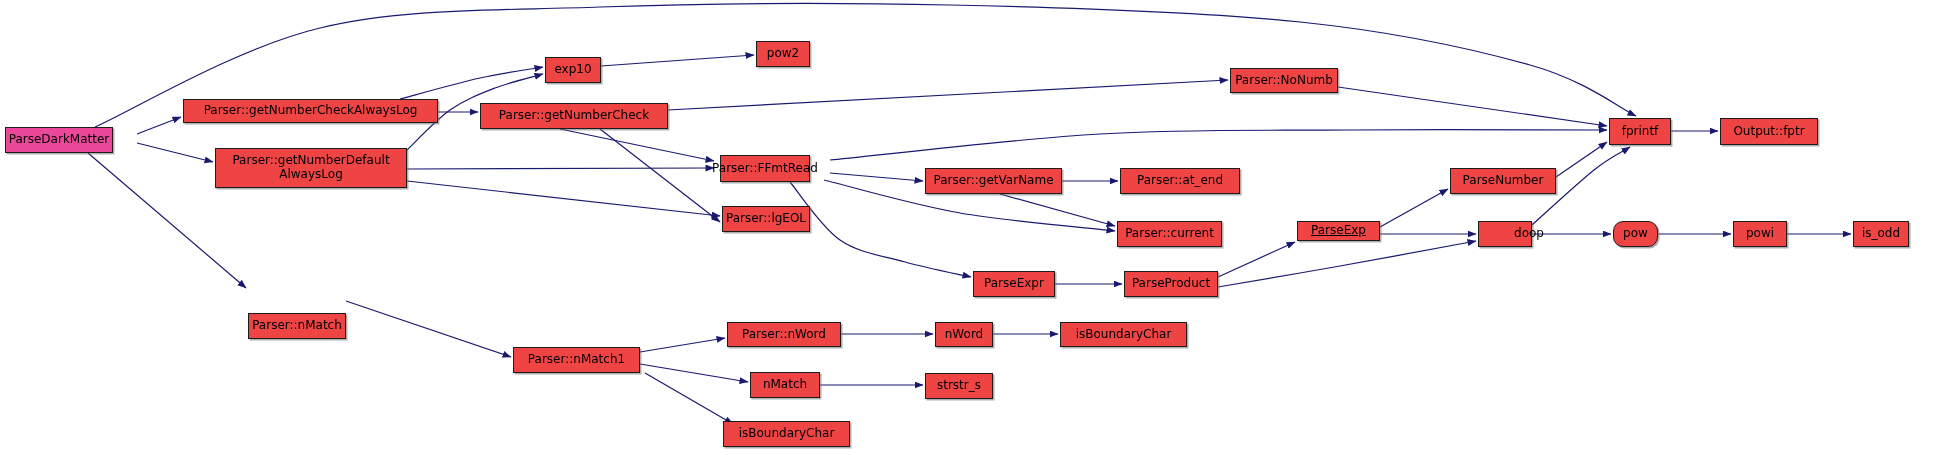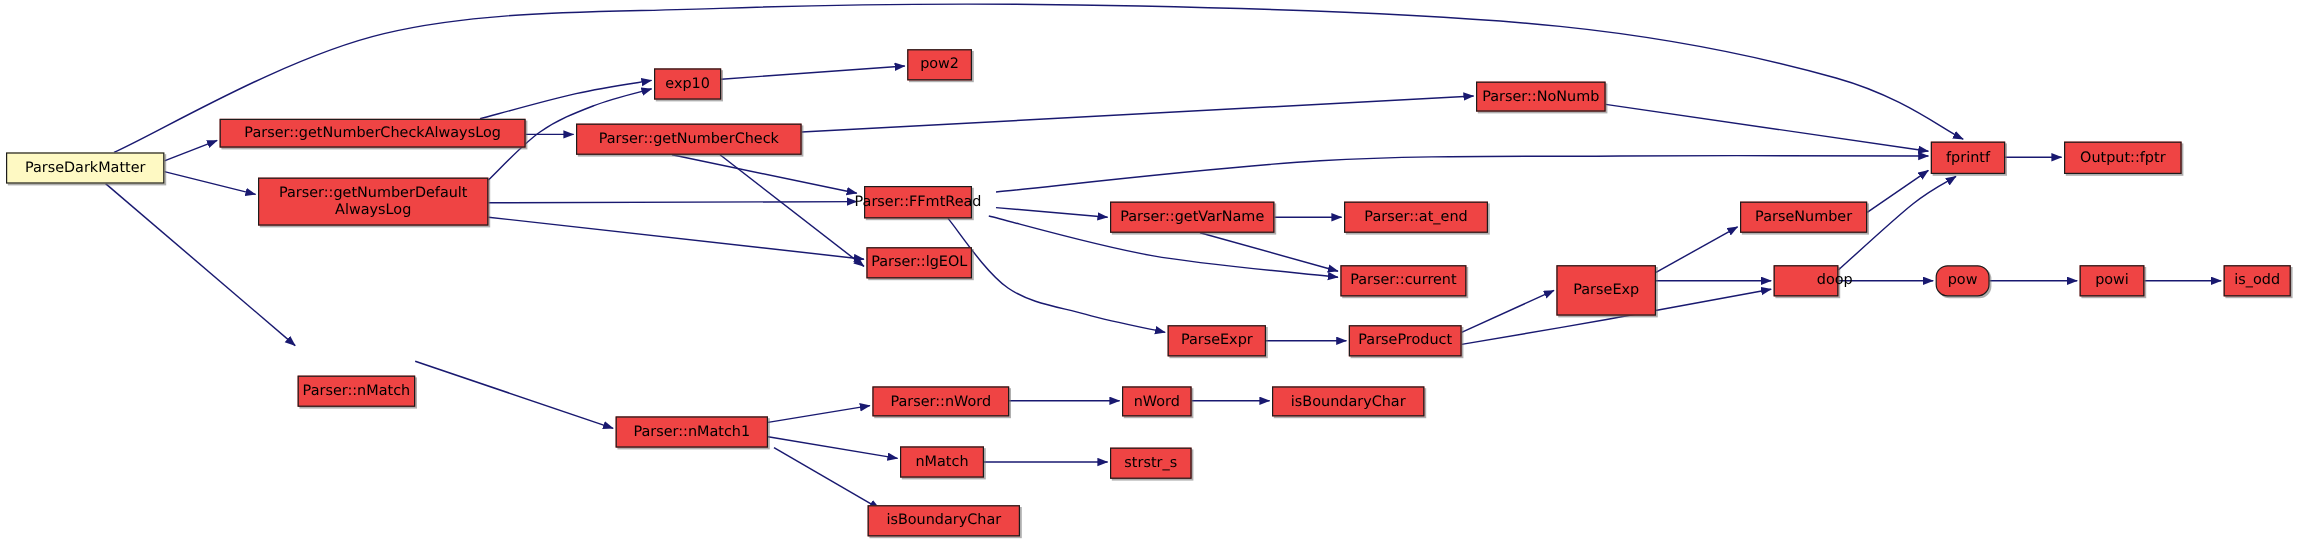--- a/index.html
+++ b/index.html
@@ -70,21 +70,21 @@
         <path class="edge" d="M346,301 L511,357" stroke="#191970" marker-end="url(#arrow)"></path>
         <path class="edge" d="M640,352 L725,338" stroke="#191970" marker-end="url(#arrow)"></path>
         <path class="edge" d="M640,364 L748,382" stroke="#191970" marker-end="url(#arrow)"></path>
         <path class="edge" d="M645,373 L733,424" stroke="#191970" marker-end="url(#arrow)"></path>
         <path class="edge" d="M841,334 L933,334" stroke="#191970" marker-end="url(#arrow)"></path>
         <path class="edge" d="M993,334 L1058,334" stroke="#191970" marker-end="url(#arrow)"></path>
         <path class="edge" d="M820,385 L923,385" stroke="#191970" marker-end="url(#arrow)"></path>
       </g>
   </svg>
   <div id="nodes">
-      <div class="node root" style="left: 5px; top: 127px; width: 132px; height: 26px; background: #fef9c3;">ParseDarkMatter</div>
+      <div class="node root" style="left: 5px; top: 127px; width: 108px; height: 26px; background: #ec4899;">ParseDarkMatter</div>
       <div class="node" style="left: 183px; top: 99px; width: 255px; height: 24px;">Parser::getNumberCheckAlwaysLog</div>
       <div class="node" style="left: 215px; top: 148px; width: 192px; height: 40px;">Parser::getNumberDefault
 AlwaysLog</div>
       <div class="node" style="left: 248px; top: 281px; width: 98px; height: 26px; margin-top: 32px;">Parser::nMatch</div>
       <div class="node" style="left: 545px; top: 57px; width: 56px; height: 26px;">exp10</div>
       <div class="node" style="left: 480px; top: 103px; width: 188px; height: 26px;">Parser::getNumberCheck</div>
       <div class="node" style="left: 513px; top: 347px; width: 127px; height: 26px;">Parser::nMatch1</div>
       <div class="node" style="left: 756px; top: 41px; width: 54px; height: 26px;">pow2</div>
       <div class="node" style="left: 720px; top: 155px; width: 90px; height: 27px;">Parser::FFmtRead</div>
       <div class="node" style="left: 722px; top: 206px; width: 88px; height: 26px;">Parser::lgEOL</div>
@@ -93,21 +93,21 @@
       <div class="node" style="left: 723px; top: 421px; width: 127px; height: 26px;">isBoundaryChar</div>
       <div class="node" style="left: 973px; top: 271px; width: 82px; height: 26px;">ParseExpr</div>
       <div class="node" style="left: 935px; top: 322px; width: 58px; height: 25px;">nWord</div>
       <div class="node" style="left: 925px; top: 373px; width: 68px; height: 26px;">strstr_s</div>
       <div class="node" style="left: 925px; top: 168px; width: 137px; height: 26px;">Parser::getVarName</div>
       <div class="node" style="left: 1120px; top: 168px; width: 120px; height: 26px;">Parser::at_end</div>
       <div class="node" style="left: 1117px; top: 221px; width: 105px; height: 26px;">Parser::current</div>
       <div class="node" style="left: 1124px; top: 271px; width: 94px; height: 26px;">ParseProduct</div>
       <div class="node" style="left: 1060px; top: 322px; width: 127px; height: 25px;">isBoundaryChar</div>
       <div class="node" style="left: 1230px; top: 68px; width: 108px; height: 25px;">Parser::NoNumb</div>
-      <div class="node" style="left: 1297px; top: 221px; width: 83px; height: 42px;">ParseExp</div>
+      <div class="node" style="left: 1297px; top: 221px; width: 83px; height: 20px; text-decoration: underline;">ParseExp</div>
       <div class="node" style="left: 1450px; top: 168px; width: 106px; height: 26px;">ParseNumber</div>
       <div class="node" style="left: 1478px; top: 221px; width: 54px; height: 26px; padding-left: 48px;">doop</div>
       <div class="node" style="left: 1613px; top: 221px; width: 45px; height: 26px; border-radius: 10px;">pow</div>
       <div class="node" style="left: 1733px; top: 221px; width: 54px; height: 26px;">powi</div>
       <div class="node" style="left: 1853px; top: 221px; width: 56px; height: 26px;">is_odd</div>
       <div class="node" style="left: 1609px; top: 118px; width: 62px; height: 27px;">fprintf</div>
       <div class="node" style="left: 1720px; top: 118px; width: 98px; height: 27px;">Output::fptr</div>
     </div>
 </div>
 

